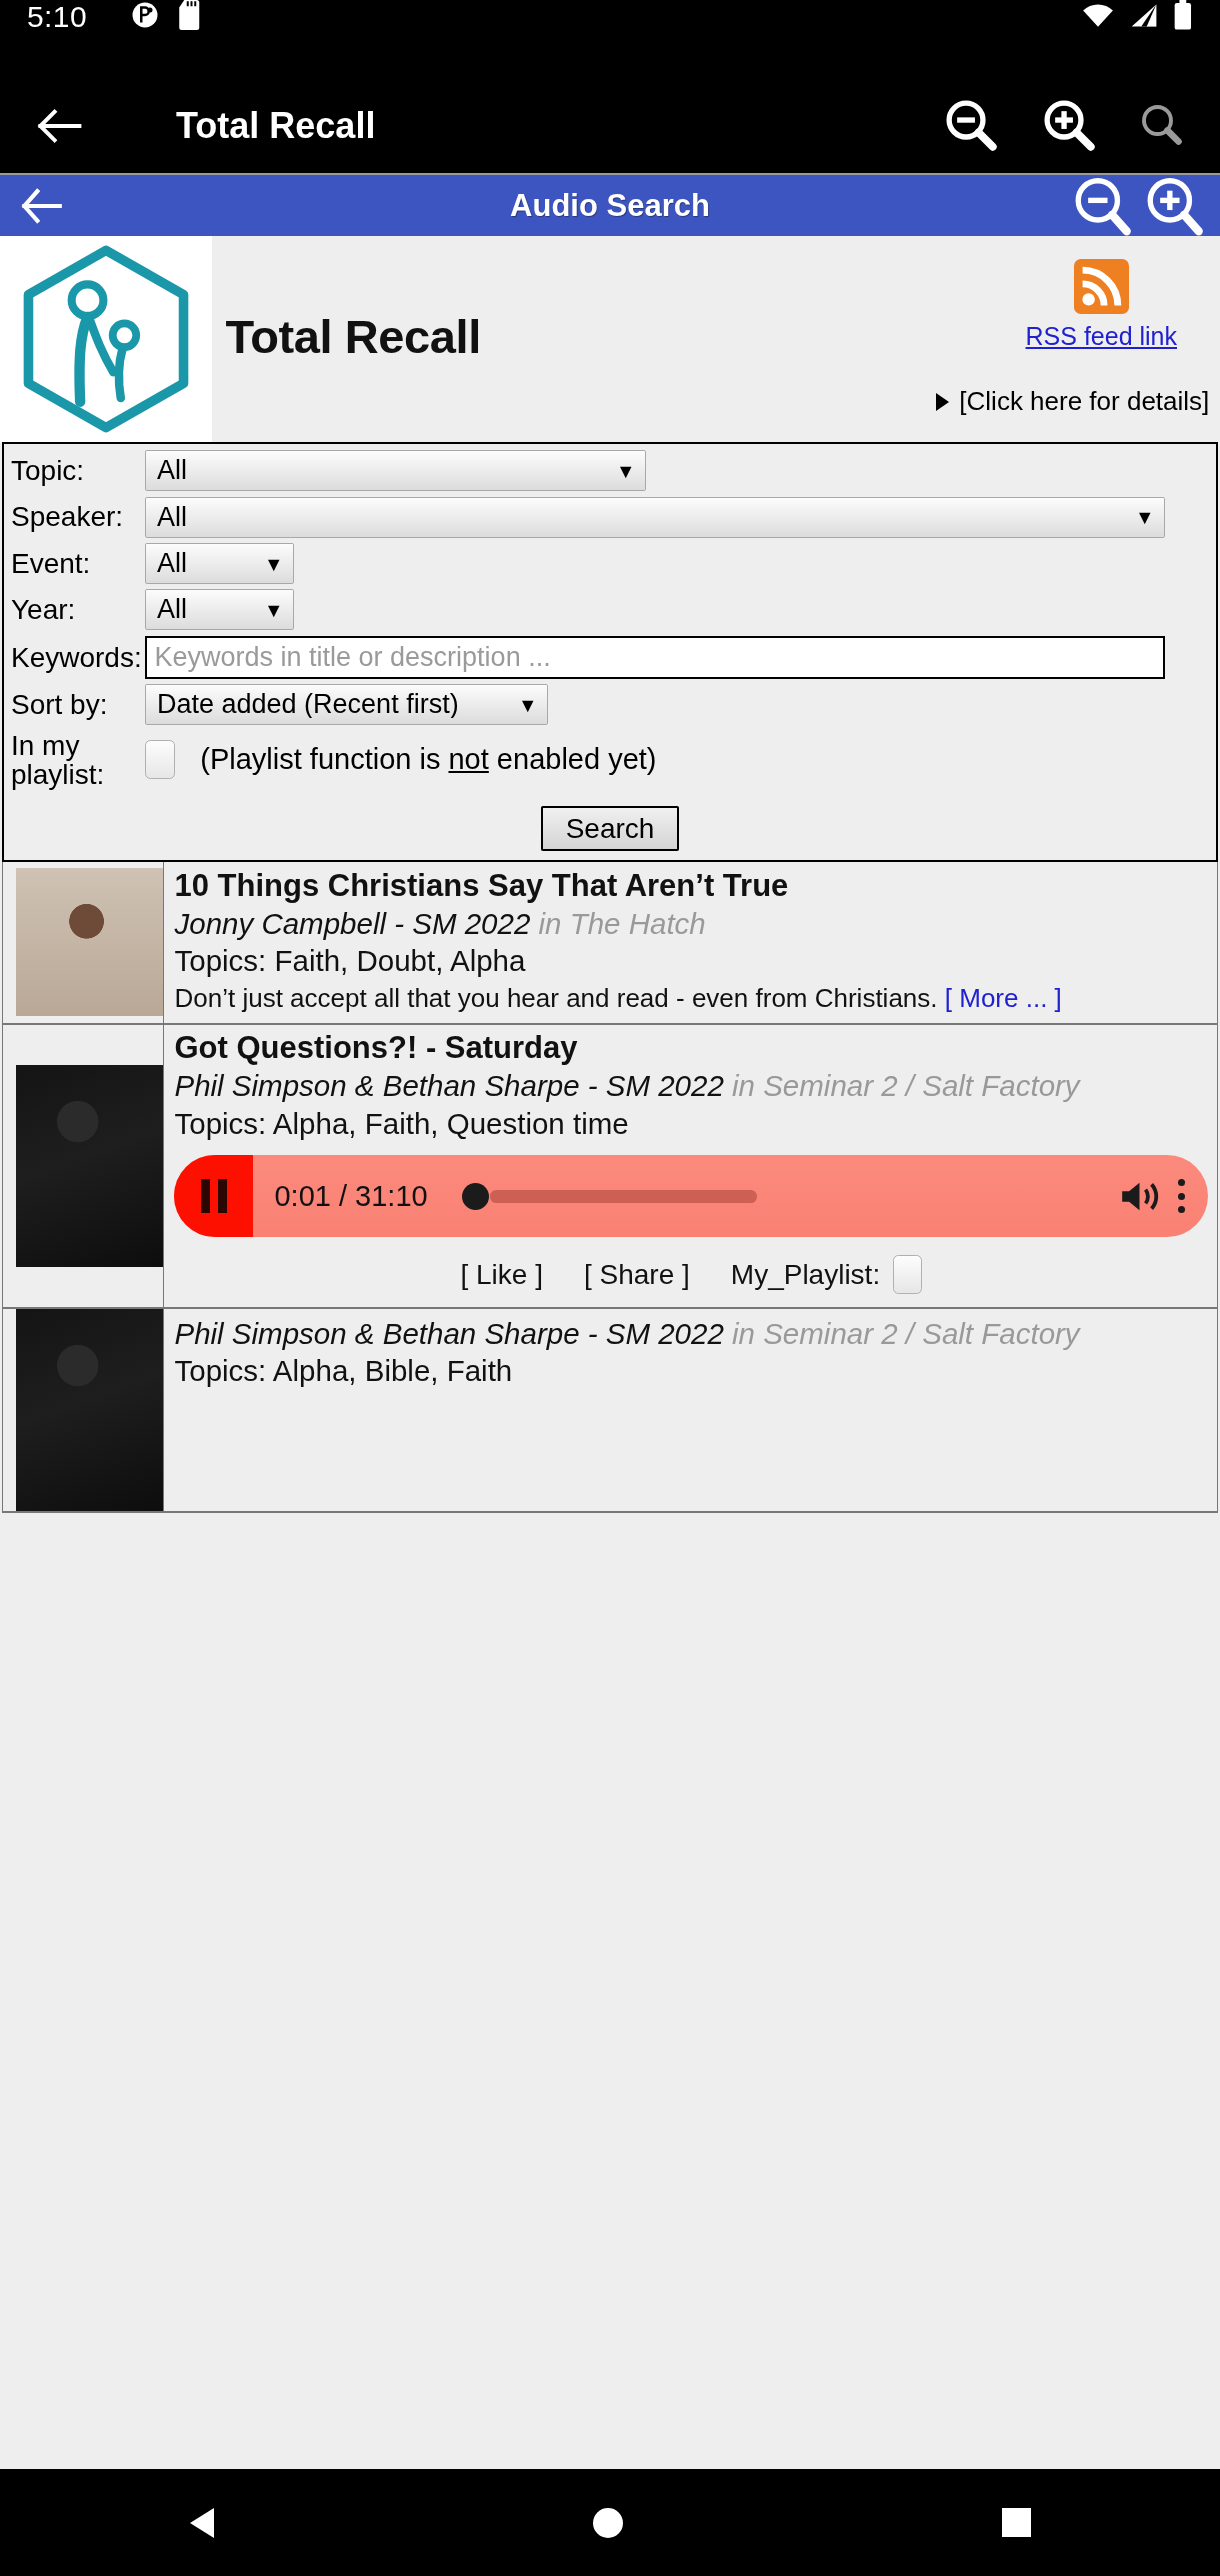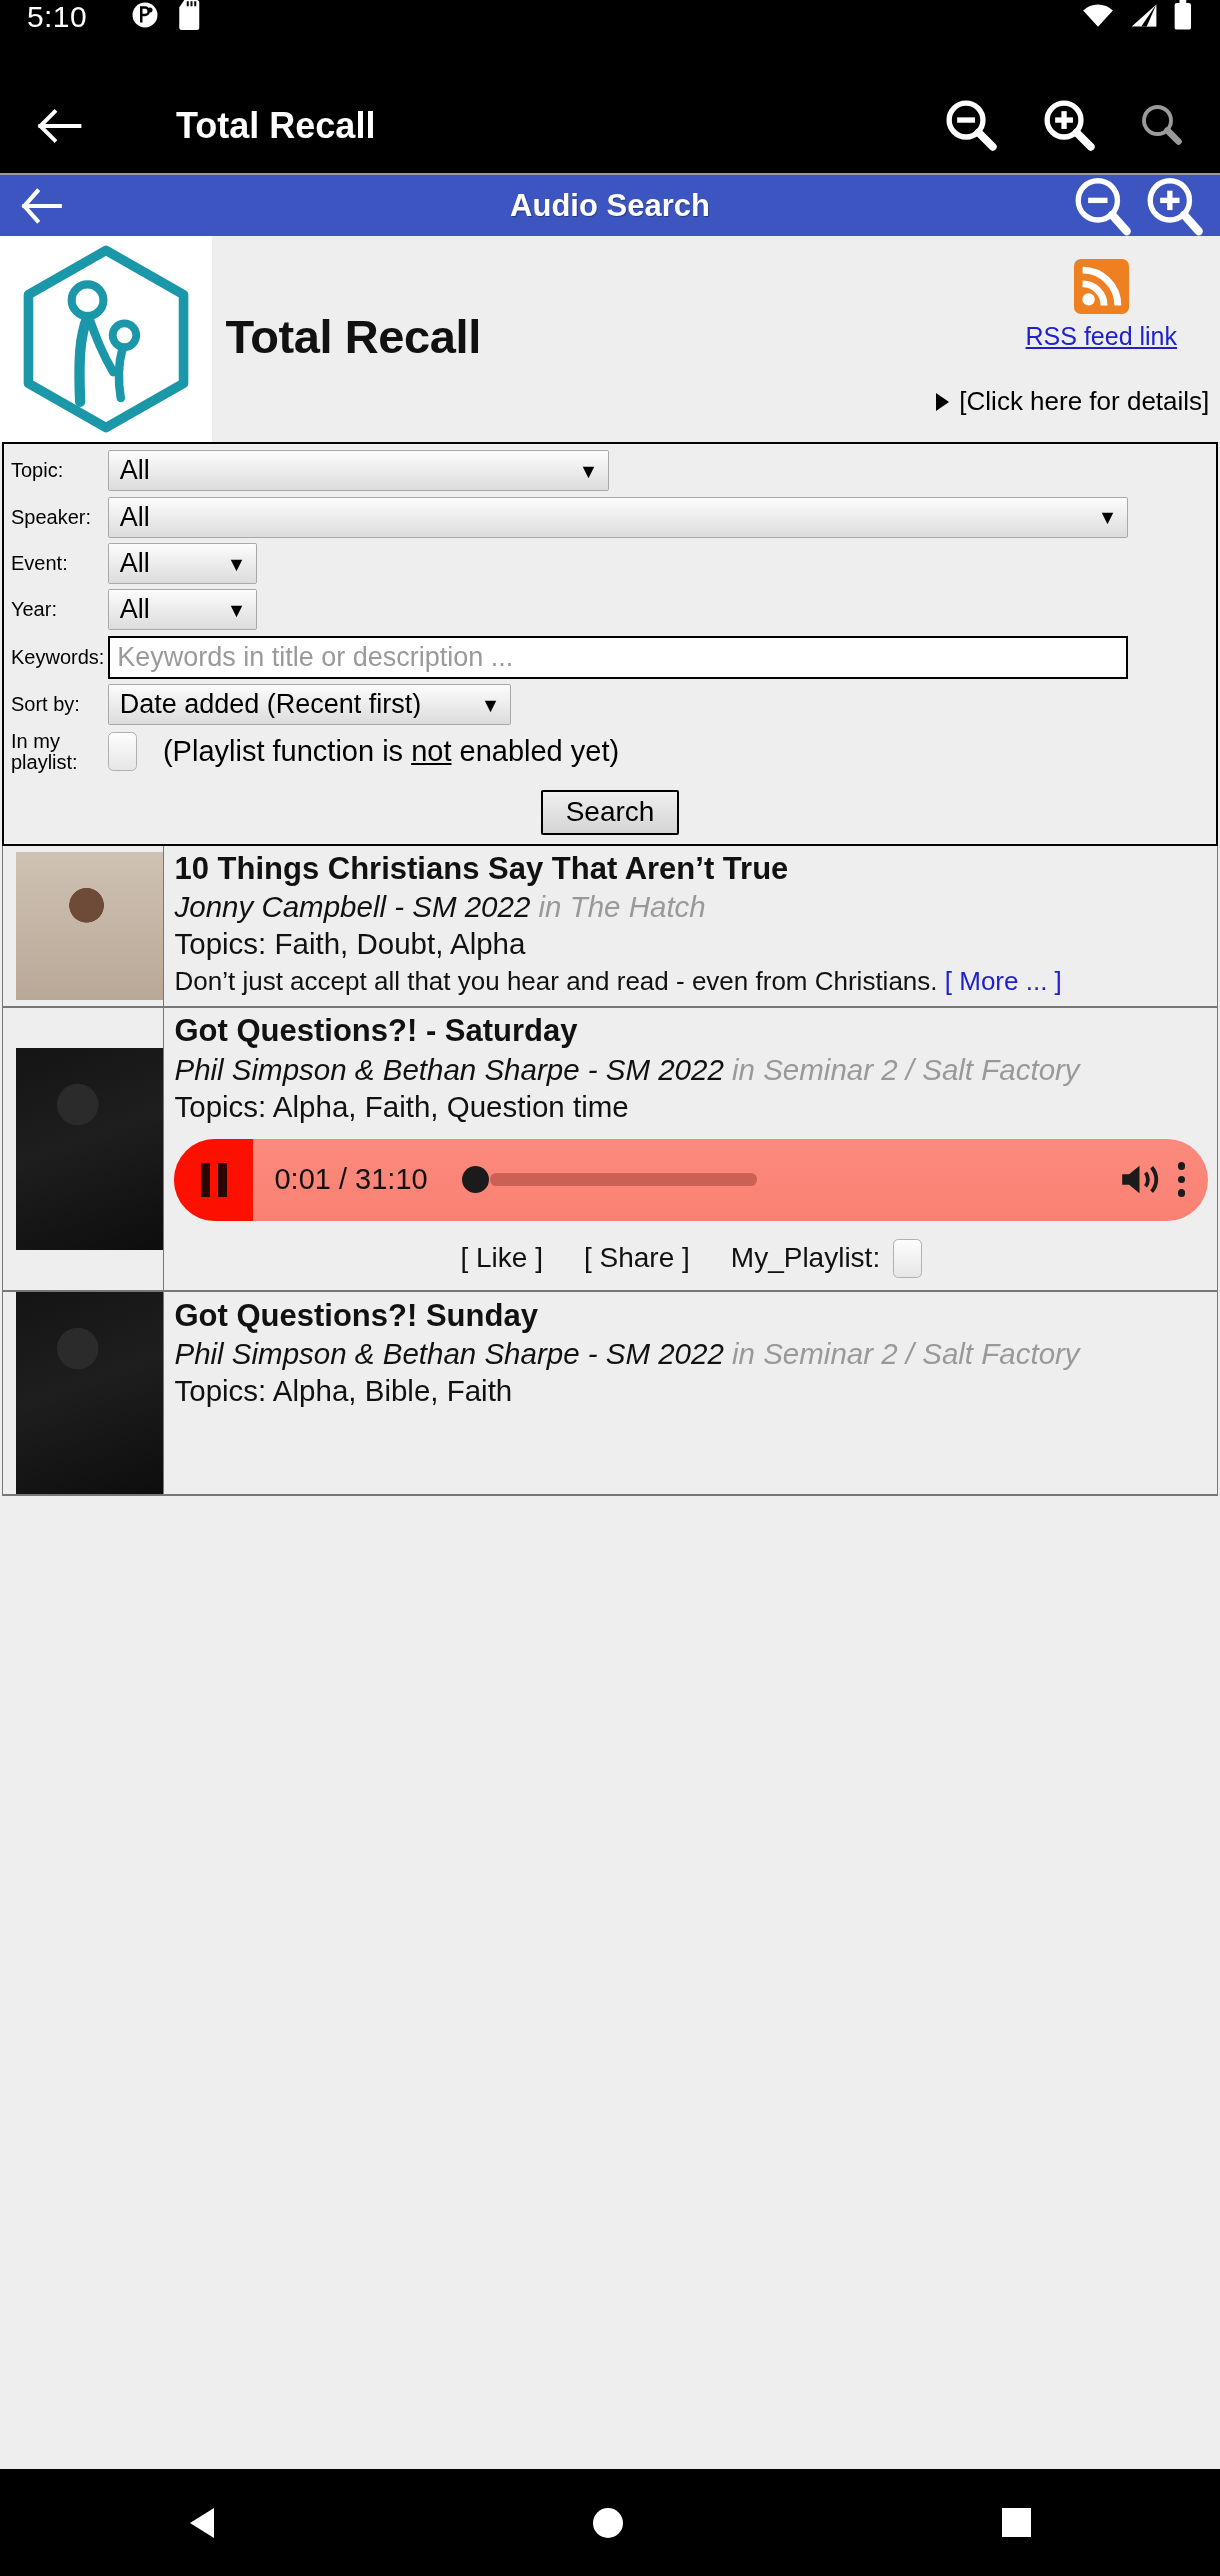--- a/index.html
+++ b/index.html
@@ -84,21 +84,21 @@
   }
   .tri { width: 0; height: 0; border-left: 13.4px solid #000; border-top: 9px solid transparent; border-bottom: 9px solid transparent; }
 
   
   .form-panel {
     margin: 0 1.8px; border: 2.7px solid #000; border-bottom: 2.7px solid #000;
     background: #eeeeee; padding: 3.6px 5.4px 9px 5.4px;
   }
   table.form { border-collapse: collapse; width: 100%; }
   table.form td { padding: 2.7px 1.8px; vertical-align: middle; }
-  td.lbl { font-size: 20px; color: #000; white-space: nowrap; width: 0.9px; padding-right: 7.2px; line-height: 1.05; }
+  td.lbl { font-size: 28px; color: #000; white-space: nowrap; width: 0.9px; padding-right: 7.2px; line-height: 1.05; }
 
   .sel {
     appearance: none; -webkit-appearance: none;
     background: linear-gradient(#fcfcfc, #dcdcdc);
     border: 0.9px solid #a8a8a8; border-radius: 1.8px;
     font-family: "Liberation Sans", sans-serif;
     font-size: 27px; color: #000;
     padding: 5.4px 39px 5.4px 10.7px;
     height: 41px; line-height: 1;
     position: relative;
@@ -478,21 +478,20 @@
             </span>
           </div>
         </div>
       </div>
 
       <div class="result">
         <div class="thumb-cell">
           <div class="thumb thumb-b"></div>
         </div>
         <div class="info-cell">
-          <div class="r-title">Got Questions?! Sunday</div>
           <div class="r-speaker"><span>Phil Simpson &amp; Bethan Sharpe - SM 2022</span><span class="venue"> in </span><span class="venue">Seminar 2 / Salt Factory</span></div>
           <div class="r-topics">Topics: Alpha, Bible, Faith</div>
         </div>
       </div>
 
     </div>
   </div>
 
   <div class="navbar">
     <span class="nav-back"></span>

